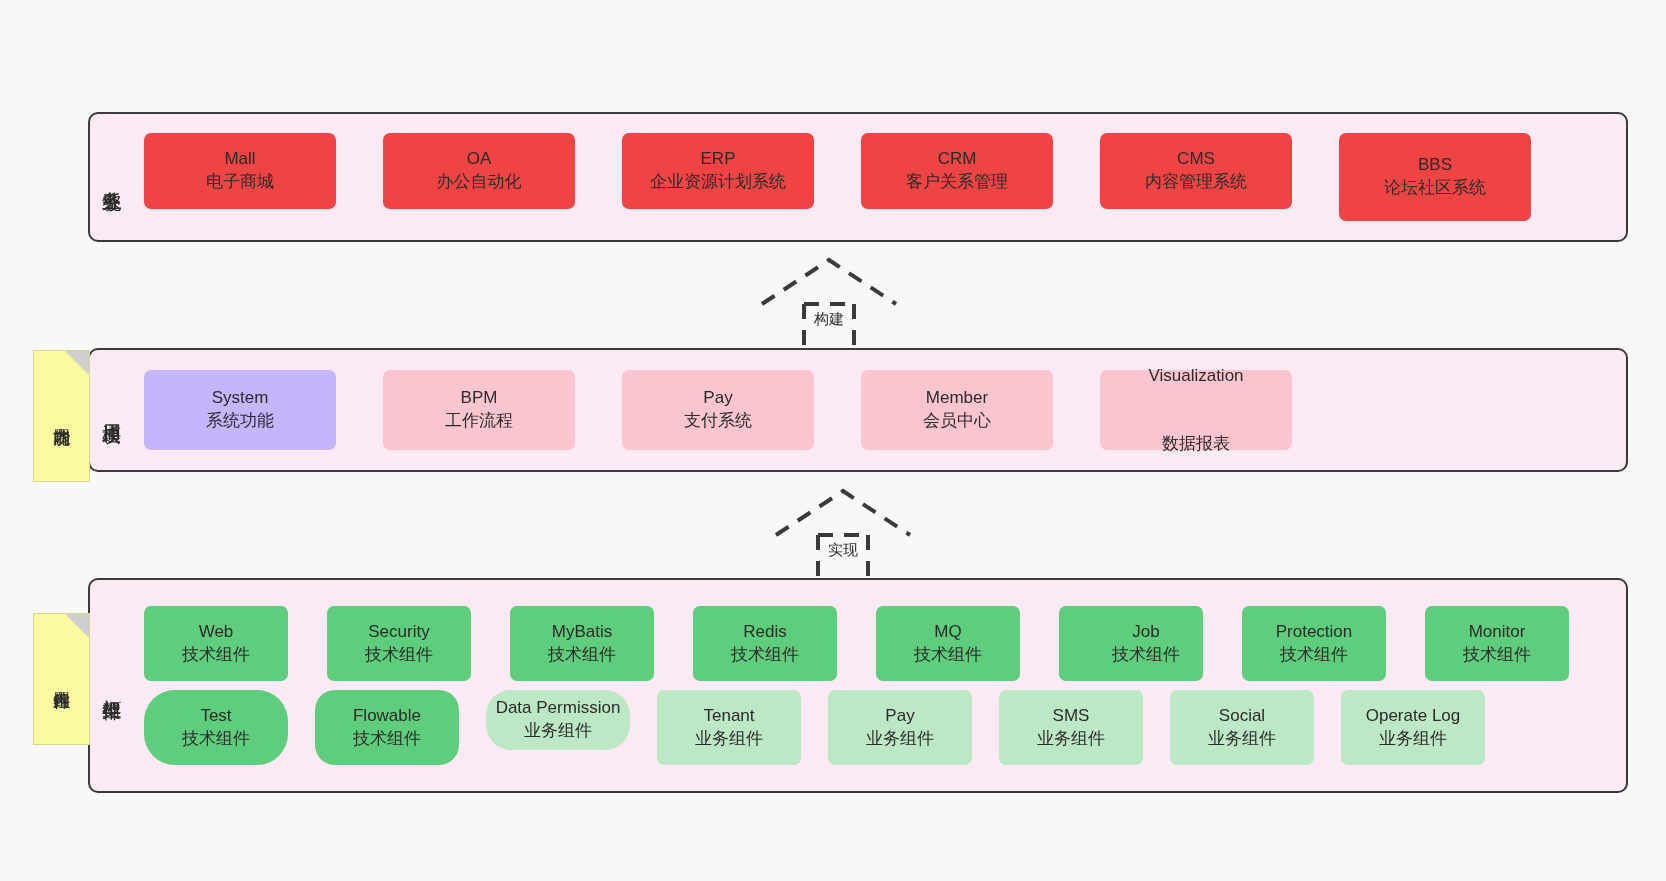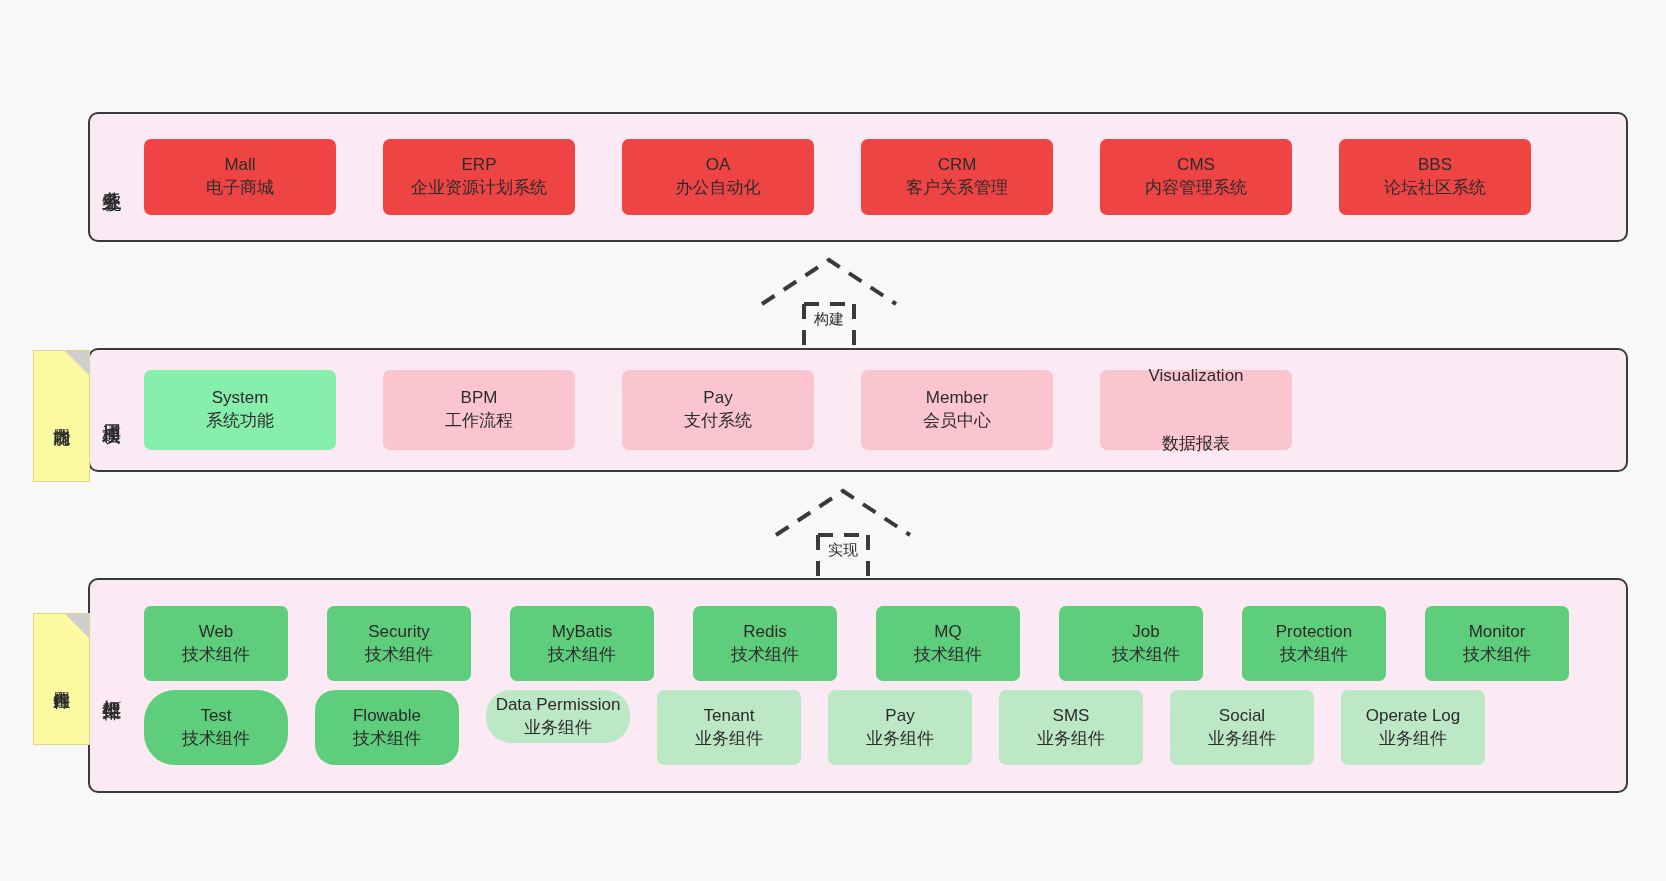--- a/index.html
+++ b/index.html
@@ -75,21 +75,21 @@
     line-height: 1.34;
     color: #2b2b2b;
     padding: 4px 6px;
   }
   .node .en { white-space: nowrap; }
   .node .en.wrap { white-space: normal; }
   .node .cn { white-space: nowrap; }
 
   
   .c-blue       { background: #ef4444; }
-  .c-red        { background: #86efac; }
+  .c-red        { background: #c4b5fd; }
   .c-pink       { background: #fbc5cf; }
   .c-green      { background: #5fce7c; }
   .c-greenlight { background: #bde8c6; }
 
   
   .sticky {
     position: absolute;
     box-sizing: border-box;
     background: #fcfaa0;
     border: 1px solid #d9d78a;
@@ -141,36 +141,36 @@
 
   <div class="layer" id="layer-1" style="left:88px; top:112px; width:1540px; height:130px;">
     <div class="layer-title">业务系统</div>
     <div class="layer-body">
       <div class="node-row" id="row-1-0" style="padding-left: 10px; gap: 47px;">
           <div class="node c-blue" style="width: 192px; height: 76px; flex: 0 0 192px;">
             <span class="en">Mall</span>
             <span class="cn">电子商城</span>
           </div>
           <div class="node c-blue" style="width: 192px; height: 76px; flex: 0 0 192px;">
+            <span class="en">OA</span>
+            <span class="cn">办公自动化</span>
+          </div>
+          <div class="node c-blue" style="width: 192px; height: 76px; flex: 0 0 192px;">
             <span class="en">ERP</span>
             <span class="cn">企业资源计划系统</span>
           </div>
           <div class="node c-blue" style="width: 192px; height: 76px; flex: 0 0 192px;">
-            <span class="en">OA</span>
-            <span class="cn">办公自动化</span>
-          </div>
-          <div class="node c-blue" style="width: 192px; height: 76px; flex: 0 0 192px;">
             <span class="en">CRM</span>
             <span class="cn">客户关系管理</span>
           </div>
           <div class="node c-blue" style="width: 192px; height: 76px; flex: 0 0 192px;">
             <span class="en">CMS</span>
             <span class="cn">内容管理系统</span>
           </div>
-          <div class="node c-blue" style="width: 192px; height: 76px; flex: 0 0 192px;">
+          <div class="node c-blue" style="width: 192px; height: 88px; flex: 0 0 192px;">
             <span class="en">BBS</span>
             <span class="cn">论坛社区系统</span>
           </div>
         </div>
     </div>
   </div>
 
   <div class="conn" id="conn-build" style="left:754px; top:256px; width:150px; height:92px;">
     <svg width="150" height="92" viewBox="0 0 150 92" aria-hidden="true">
       <path d="M 8 48 L 75 4 L 142 48" fill="none" stroke="#3a3a3a" stroke-width="4" stroke-dasharray="15,11" stroke-linecap="butt"></path>
@@ -264,21 +264,21 @@
         </div>
       <div class="node-row" id="row-3-1" style="margin-top: 9px; padding-left: 10px; gap: 27px;">
           <div class="node c-green" style="width: 144px; height: 75px; flex: 0 0 144px; border-radius: 31px;">
             <span class="en">Test</span>
             <span class="cn">技术组件</span>
           </div>
           <div class="node c-green" style="width: 144px; height: 75px; flex: 0 0 144px; border-radius: 20px;">
             <span class="en">Flowable</span>
             <span class="cn">技术组件</span>
           </div>
-          <div class="node c-greenlight" style="width: 144px; height: 53px; flex: 0 0 144px; border-radius: 25px;">
+          <div class="node c-greenlight" style="width: 144px; height: 60px; flex: 0 0 144px; border-radius: 25px;">
             <span class="en wrap">Data Permission</span>
             <span class="cn">业务组件</span>
           </div>
           <div class="node c-greenlight" style="width: 144px; height: 75px; flex: 0 0 144px;">
             <span class="en">Tenant</span>
             <span class="cn">业务组件</span>
           </div>
           <div class="node c-greenlight" style="width: 144px; height: 75px; flex: 0 0 144px;">
             <span class="en">Pay</span>
             <span class="cn">业务组件</span>

